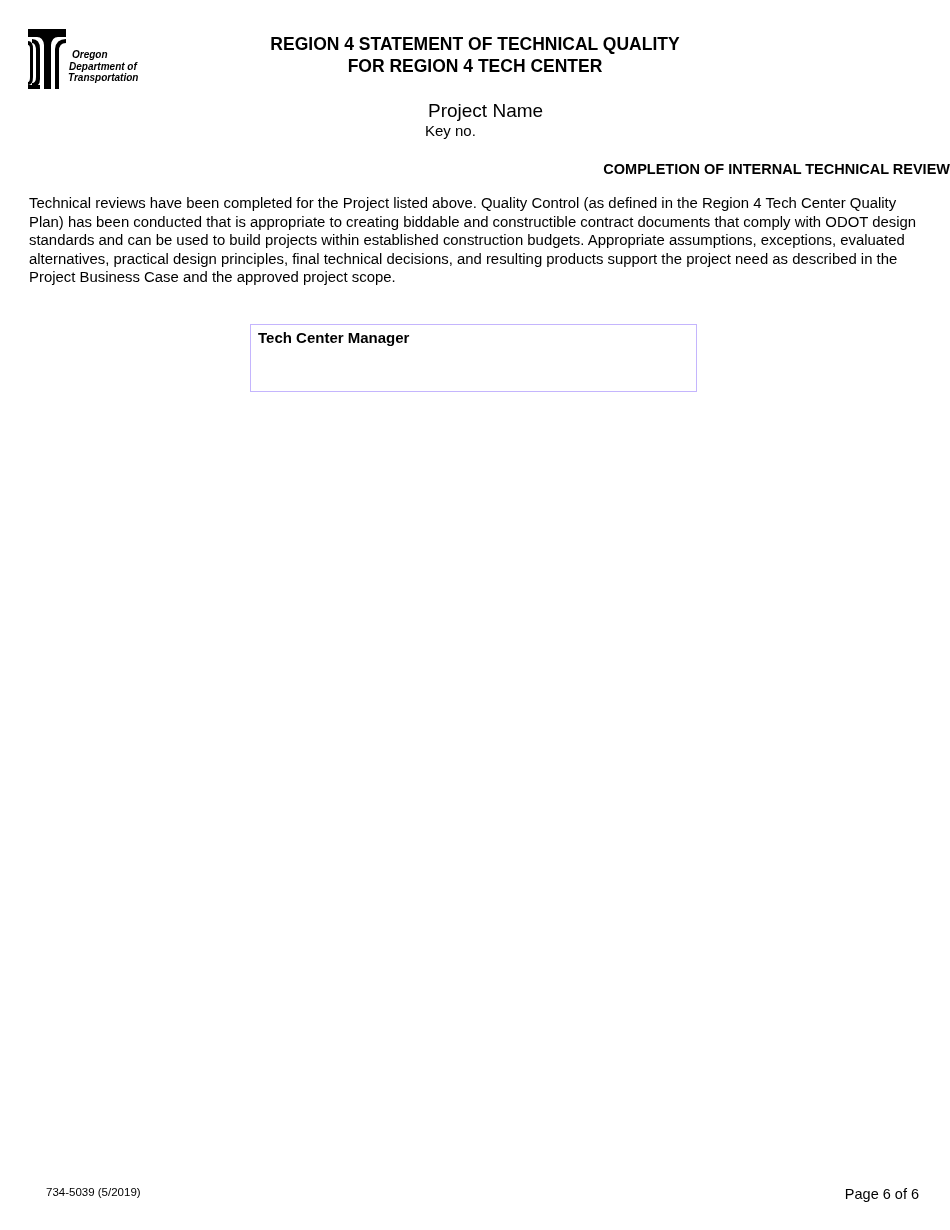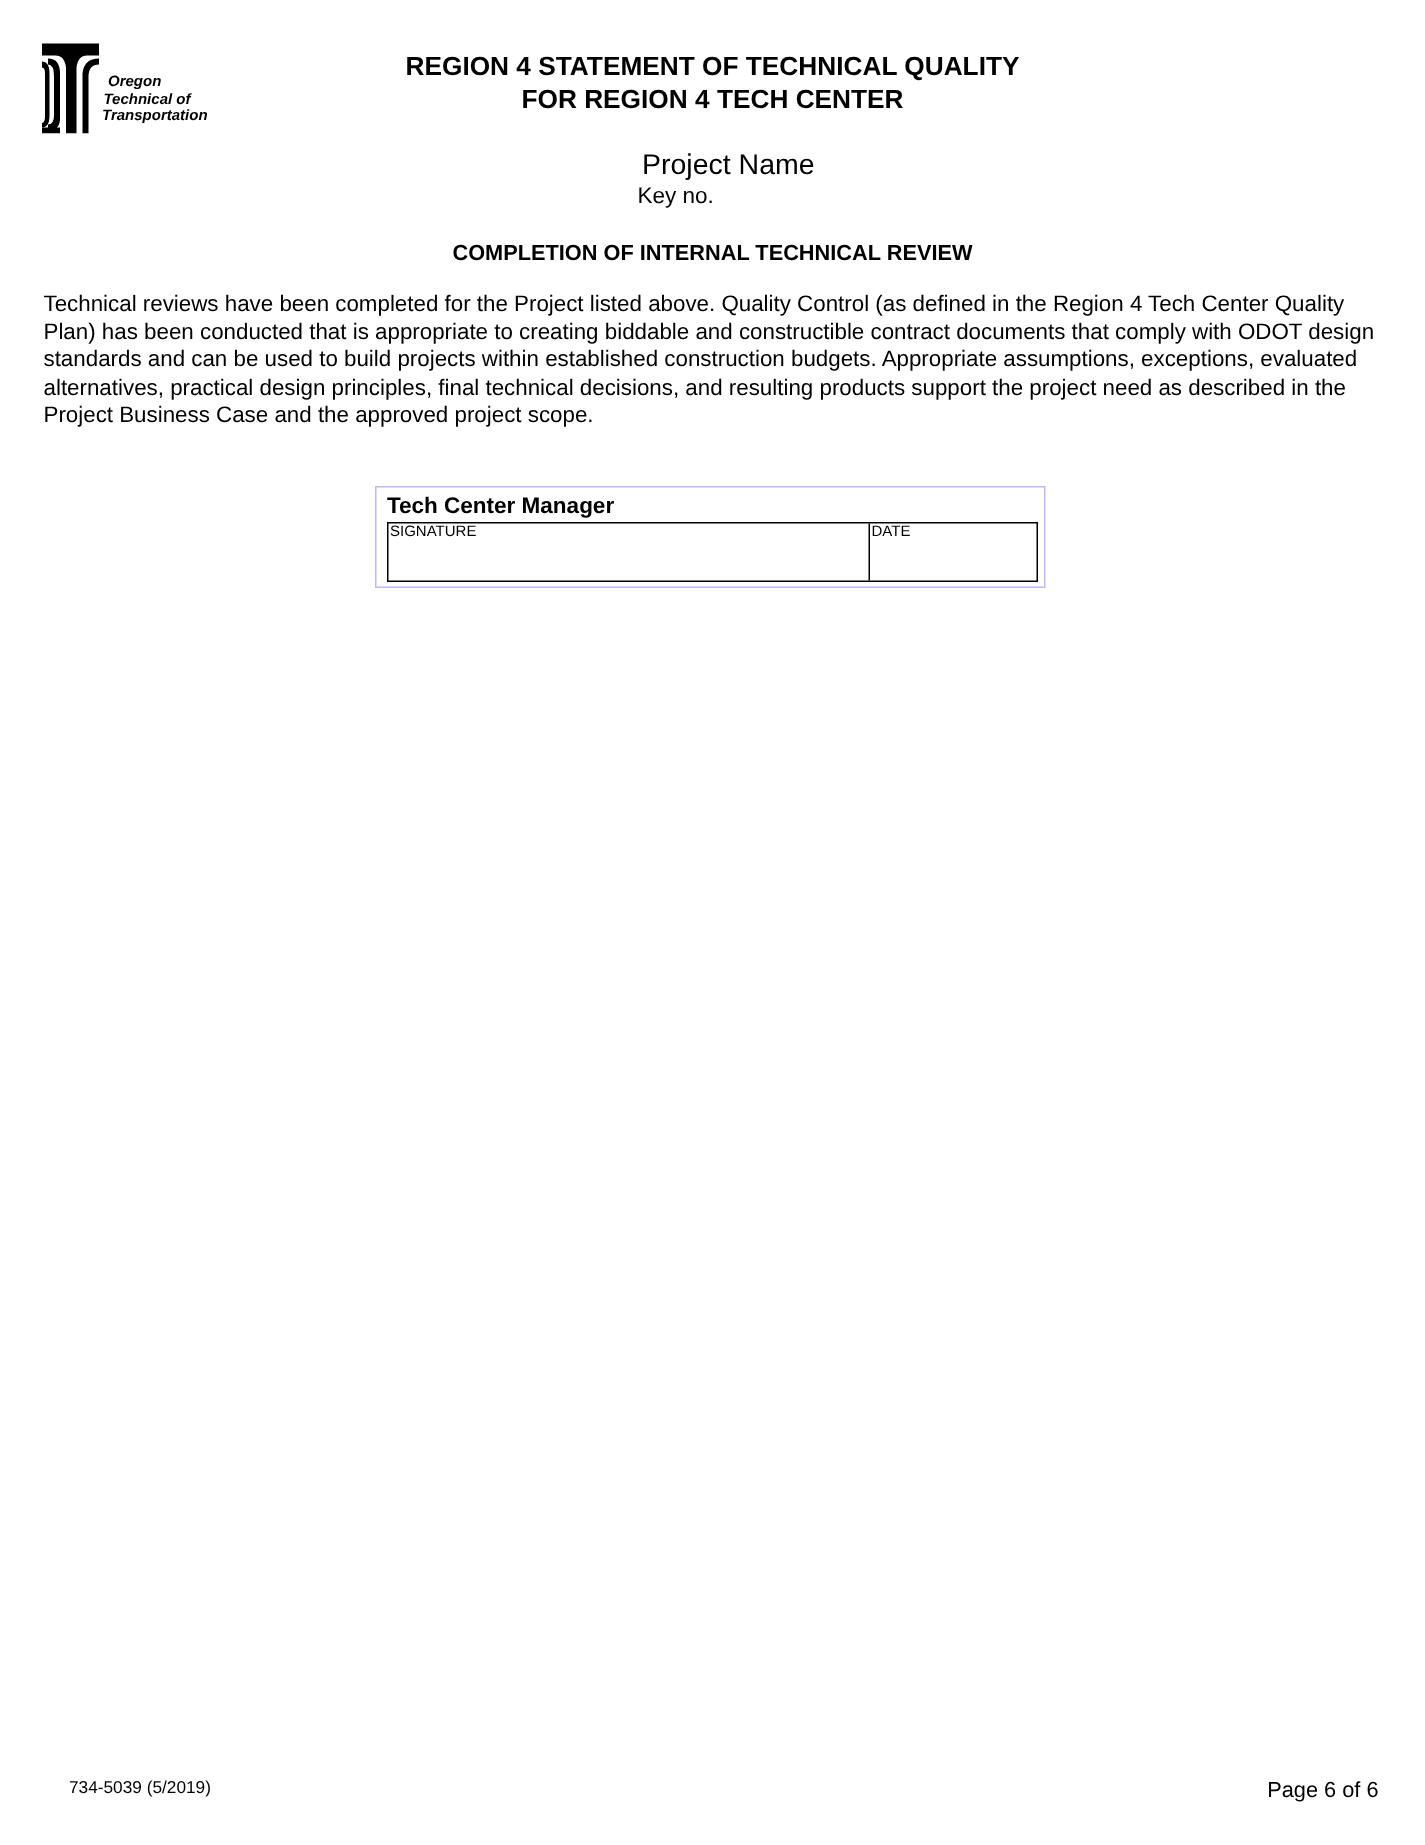--- a/index.html
+++ b/index.html
@@ -10,21 +10,21 @@
   .logo-text { position: absolute; left: 40px; top: 22px; font-style: italic; font-size: 10px;
                line-height: 11.5px; font-weight: bold; }
   .logo-text div { white-space: nowrap; }
   .logo-text .l1 { padding-left: 4px; }
   .logo-text .l2 { padding-left: 1px; }
   .logo-text .l3 { padding-left: 0px; }
   .title { position: absolute; left: 0; width: 950px; text-align: center; font-weight: bold;
            font-size: 17.5px; line-height: 22px; top: 33px; }
   .project-name { position: absolute; left: 428px; top: 100px; font-size: 19px; }
   .key-no { position: absolute; left: 425px; top: 122px; font-size: 15px; }
-  .section-heading { position: absolute; left: 0; width: 950px; text-align: center;
+  .section-heading { position: absolute; left: 0; width: 950px; text-align: right;
                      font-weight: bold; font-size: 14.5px; top: 161px; }
   .body-text { position: absolute; left: 29px; top: 194px; width: 895px; font-size: 14.9px;
                line-height: 18.6px; }
   .sig-box { position: absolute; left: 250px; top: 324px; width: 447px; height: 68px;
              border: 1px solid #c4b5fd; box-sizing: border-box; }
   .sig-title { position: absolute; left: 7px; top: 4px; font-weight: bold; font-size: 15px; }
   .sig-fields { position: absolute; left: 7px; top: 23px; width: 434px; height: 40px;
                 border: 1px solid #000; box-sizing: border-box; display: flex; }
   .sig-field { position: relative; height: 100%; }
   .sig-field.signature { width: 321px; border-right: 1px solid #000; box-sizing: border-box; }
@@ -43,43 +43,35 @@
 
     <path d="M4 12 Q12 12 12 22 L12 52 Q12 60 4 60 L4 56 Q8 56 8 50 L8 24 Q8 16 4 16 Z" fill="#000"></path>
     <path d="M0 14 Q5 14 5 22 L5 50 Q5 58 0 58 L0 55 Q2 55 2 50 L2 22 Q2 18 0 18 Z" fill="#000"></path>
 
     <path d="M38 12 Q28 12 27 22 L27 62 L31 62 L31 24 Q31 16 38 16 Z" fill="#000"></path>
 
     <path d="M0 58 L12 58 L12 62 L0 62 Z" fill="#000"></path>
   </svg>
   <div class="logo-text">
     <div class="l1">Oregon</div>
-    <div class="l2">Technical of</div>
+    <div class="l2">Department of</div>
     <div class="l3">Transportation</div>
   </div>
 </div>
 
 <div class="title">
   <div>REGION 4 STATEMENT OF TECHNICAL QUALITY</div>
   <div>FOR REGION 4 TECH CENTER</div>
 </div>
 
 <div class="project-name">Project Name</div>
 <div class="key-no">Key no.</div>
 
 <div class="section-heading">COMPLETION OF INTERNAL TECHNICAL REVIEW</div>
 
 <div class="body-text">Technical reviews have been completed for the Project listed above. Quality Control (as defined in the Region 4 Tech Center Quality Plan) has been conducted that is appropriate to creating biddable and constructible contract documents that comply with ODOT design standards and can be used to build projects within established construction budgets. Appropriate assumptions, exceptions, evaluated alternatives, practical design principles, final technical decisions, and resulting products support the project need as described in the Project Business Case and the approved project scope.</div>
 
 <div class="sig-box">
   <div class="sig-title">Tech Center Manager</div>
-  <div class="sig-fields">
-    <div class="sig-field signature">
-      <span class="field-label">SIGNATURE</span>
-    </div>
-    <div class="sig-field date">
-      <span class="field-label">DATE</span>
-    </div>
-  </div>
 </div>
 
 <div class="footer-left">734-5039 (5/2019)</div>
 <div class="footer-right">Page 6 of 6</div>
 
 </body></html>

